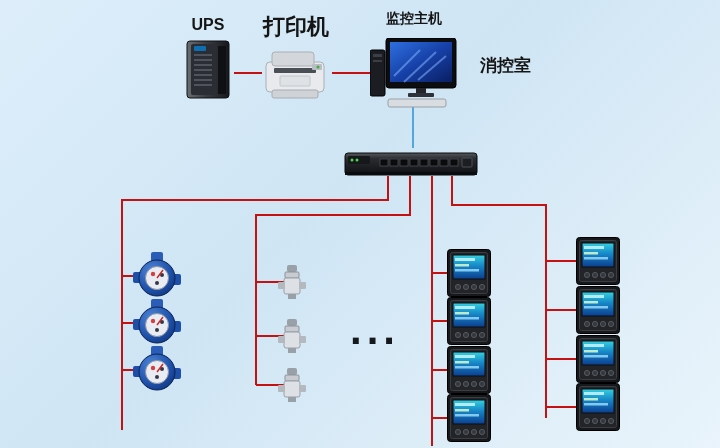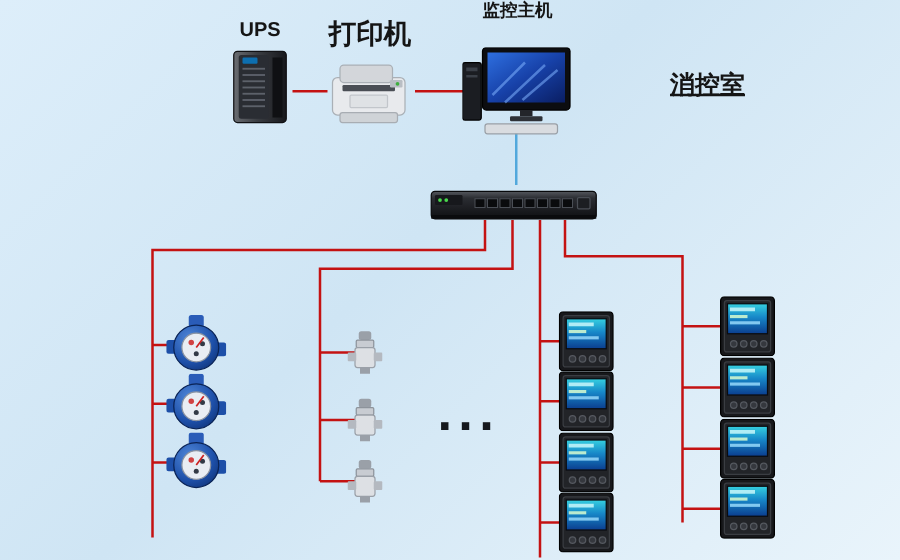--- a/index.html
+++ b/index.html
@@ -8,22 +8,22 @@
     background:linear-gradient(135deg,#ddeefa 0%,#cfe5f4 45%,#e9f4fb 100%);
     font-family:"Liberation Sans","DejaVu Sans",sans-serif;
   }
   .wires{position:absolute;left:0;top:0;width:720px;height:448px;}
   .wire-red{stroke:#c41212;stroke-width:2;fill:none;}
   .wire-blue{stroke:#52a8dc;stroke-width:2;fill:none;}
   .device{position:absolute;line-height:0;}
   .lbl{position:absolute;color:#151515;font-weight:600;white-space:nowrap;}
   .lbl-ups{left:182px;top:16px;width:52px;text-align:center;font-size:16px;}
   .lbl-printer{left:262px;top:12px;width:68px;text-align:center;font-size:22px;font-weight:700;}
-  .lbl-host{left:374px;top:0;width:80px;text-align:center;font-size:14px;font-weight:700;}
-  .lbl-room{left:536px;top:54px;font-size:20px;text-decoration:underline;}
+  .lbl-host{left:374px;top:10px;width:80px;text-align:center;font-size:14px;font-weight:700;}
+  .lbl-room{left:480px;top:54px;font-size:17px;}
   .dots{position:absolute;left:340px;top:310px;width:70px;text-align:center;
         font-size:42px;font-weight:700;color:#15181d;letter-spacing:5px;line-height:40px;}
   
   .pos-ups{left:184px;top:40px;}
   .pos-printer{left:260px;top:48px;}
   .pos-computer{left:370px;top:38px;}
   .pos-switch{left:344px;top:150px;}
   .pos-wm1{left:133px;top:252px;}  .pos-wm2{left:133px;top:299px;}  .pos-wm3{left:133px;top:346px;}
   .pos-fs1{left:278px;top:264px;}  .pos-fs2{left:278px;top:318px;}  .pos-fs3{left:278px;top:367px;}
   .pos-ma1{left:447px;top:249px;}  .pos-ma2{left:447px;top:297px;}  .pos-ma3{left:447px;top:346px;}  .pos-ma4{left:447px;top:394px;}

